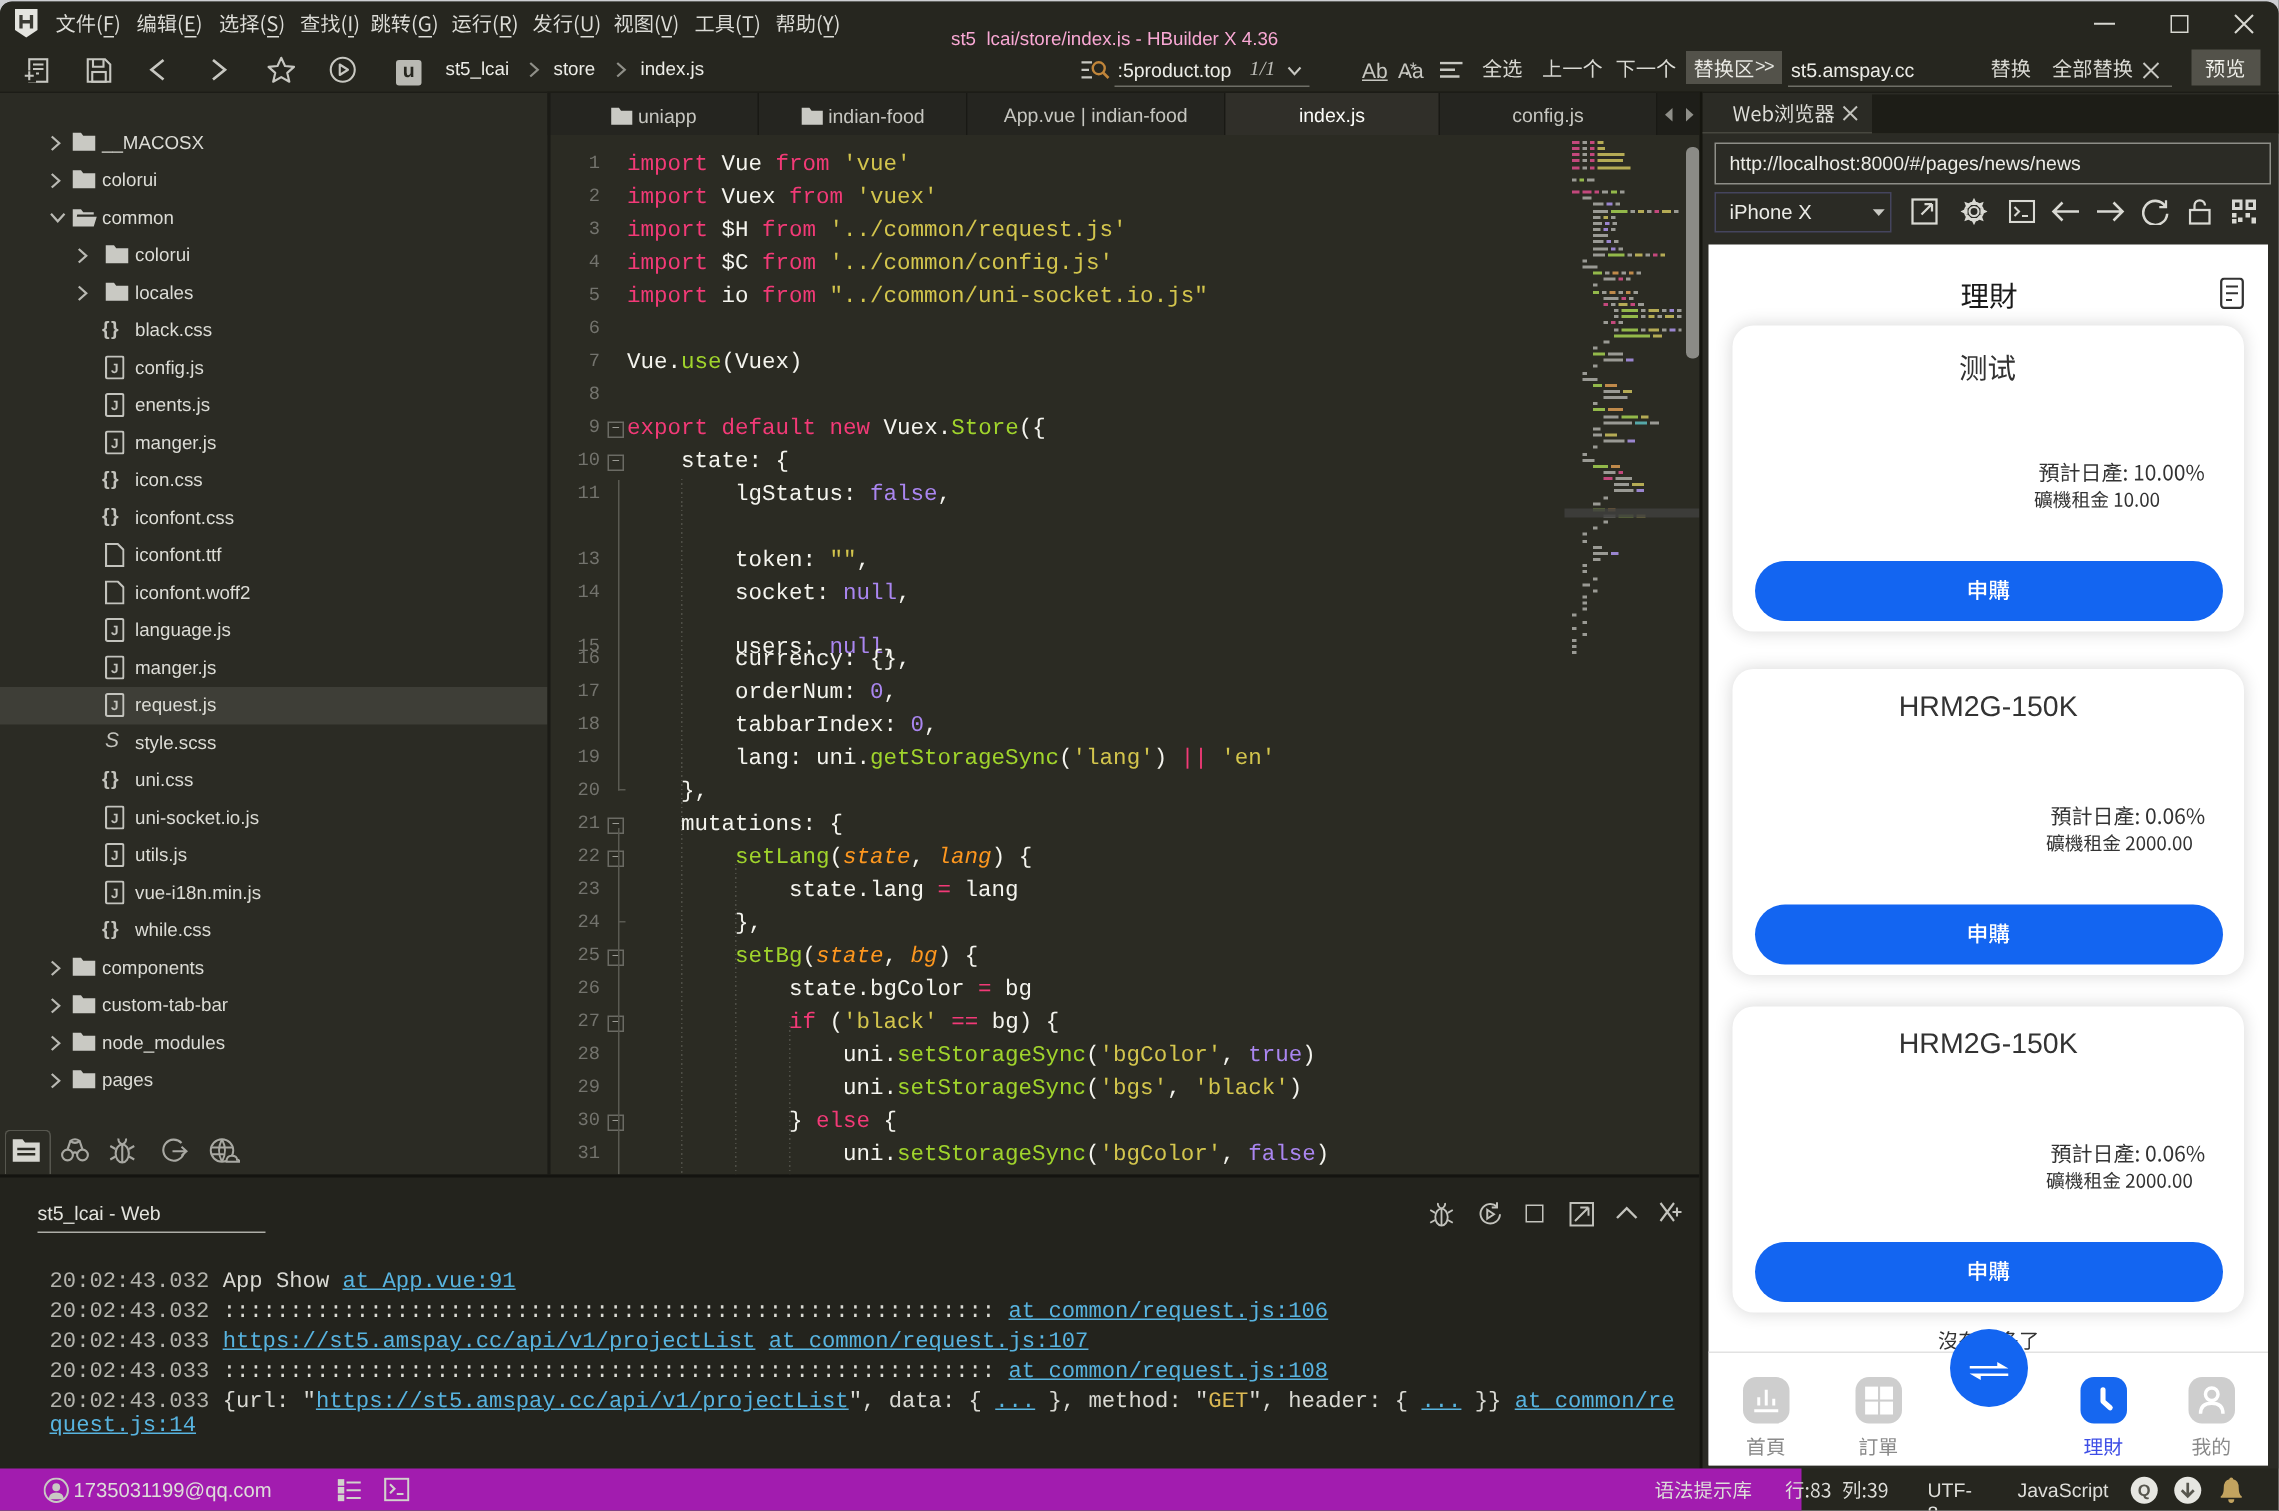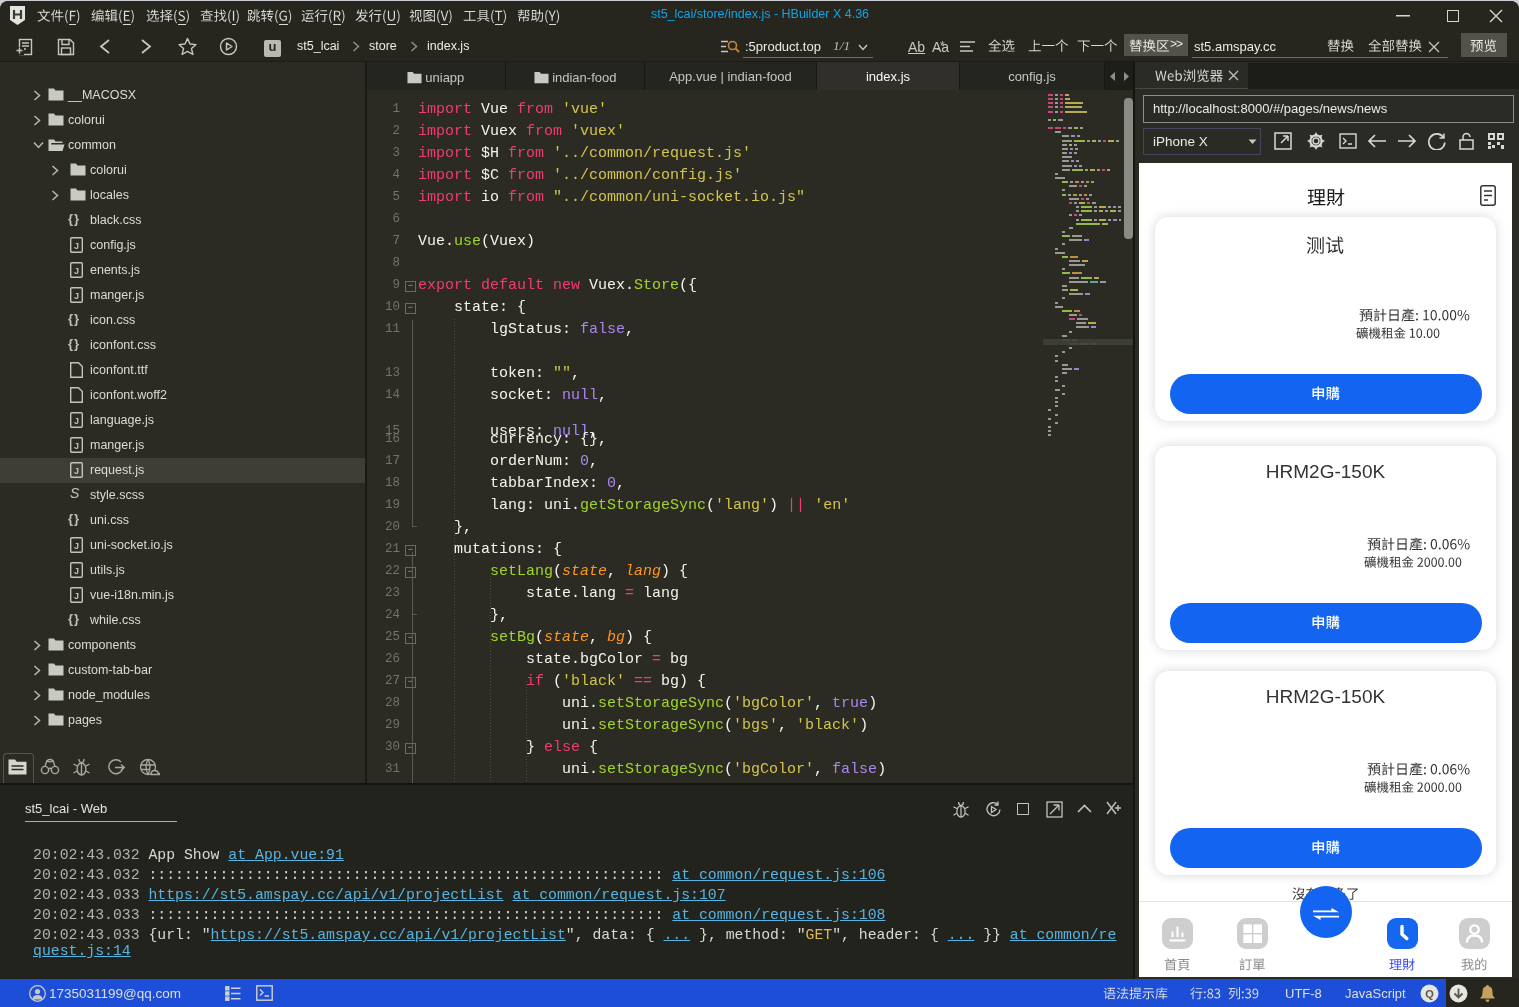--- a/index.html
+++ b/index.html
@@ -1,20 +1,20 @@
 <!DOCTYPE html>
 <html><head><meta charset="utf-8">
 <style>
 *{margin:0;padding:0;box-sizing:border-box}
 html,body{width:1519px;height:1007px;overflow:hidden;background:#cdced2;font-family:"Liberation Sans",sans-serif}
 .abs{position:absolute}
 #stage{position:absolute;left:0;top:1px;width:1519px;height:1006px;background:#26261f;border-radius:8px 8px 0 0;overflow:hidden}
 
 #titlebar{position:absolute;left:0;top:0;width:1519px;height:30px;background:#26261f;border-radius:8px 8px 0 0}
-#wtitle{position:absolute;top:6px;left:634px;width:252px;text-align:center;color:#0ea5e9;font-size:12.5px}
+#wtitle{position:absolute;top:18px;left:634px;width:252px;text-align:left;color:#f9a8d4;font-size:12.5px}
 
 #toolbar{position:absolute;left:0;top:30px;width:1519px;height:30px;background:#26261f}
 .tbico{position:absolute;top:37px}
 .crumb{position:absolute;top:38px;color:#ececE7;font-size:12.5px}
 
 #sidebar{position:absolute;left:0;top:60px;width:365px;height:722px;background:#2b2b24;border-top:1px solid #1c1c17}
 .trow{position:absolute;left:0;width:365px;height:25px}
 .trow.sel{background:#3e3e37}
 .tlabel{position:absolute;top:5px;color:#dcdcd6;font-size:12.5px}
 #sbicons{position:absolute;left:0;top:692px;width:365px;height:29px}
@@ -49,21 +49,21 @@
 #urlbox{position:absolute;left:8px;top:34px;width:371px;height:28px;border:1px solid #8e8e88;background:#2b2b25;color:#ebebe6;font-size:13px;line-height:26px;padding-left:9px}
 #devbox{position:absolute;left:8px;top:67px;width:118px;height:27px;border:1px solid #45455e;color:#ebebe6;font-size:13.5px;line-height:25px;padding-left:9px}
 
 #phone{position:absolute;left:4px;top:102px;width:373px;height:814px;background:#ffffff;overflow:hidden;color:#333}
 .card{position:absolute;left:16px;width:341px;height:204px;background:#fff;border-radius:14px;box-shadow:0 0 12px rgba(0,0,0,0.16)}
 .cbtn{position:absolute;left:15px;width:312px;height:40px;border-radius:20px;background:#1365f1}
 #ptabbar{position:absolute;left:0;top:738px;width:373px;height:76px;background:#fff;border-top:1px solid #e2e2e2}
 .tico{position:absolute;top:16px;width:31px;height:31px;border-radius:9px;background:#cecece}
 .tico.on{background:#1667f0}
 
-#statusbar{position:absolute;left:0;top:978px;width:1446px;height:29px;background:#1d4ed8}
+#statusbar{position:absolute;left:0;top:978px;width:1201px;height:29px;background:#a21caf}
 .sbt{position:absolute;top:7px;color:#dededa;font-size:13px}
 </style></head>
 <body>
 <div id="stage">
 
 <div id="titlebar">
   <svg class="abs" style="left:9px;top:5px" width="17" height="20" viewBox="0 0 17 20">
         <path d="M1 0 H16 V14 L8.5 19 L1 14 Z" fill="#e4e4df"></path>
         <path d="M5 4 V13 M12 4 V13 M5 8.5 H12" stroke="#3a3a33" stroke-width="2.2" fill="none"></path>
       </svg>

